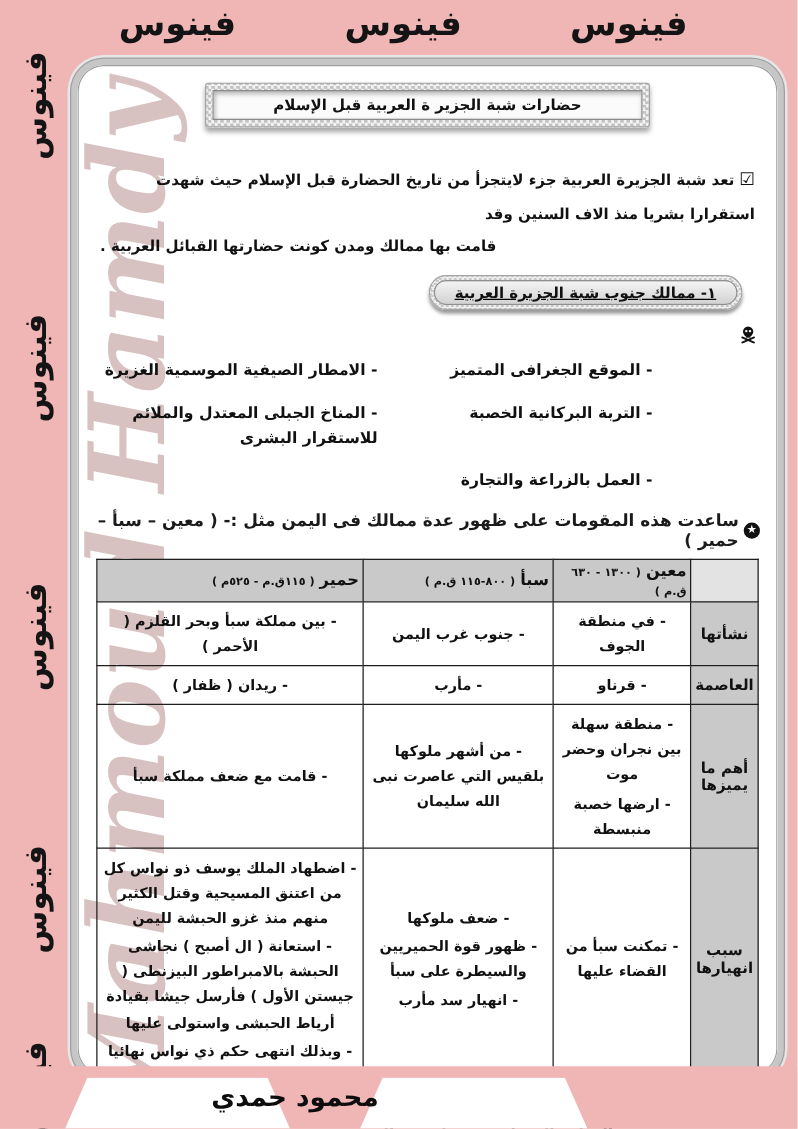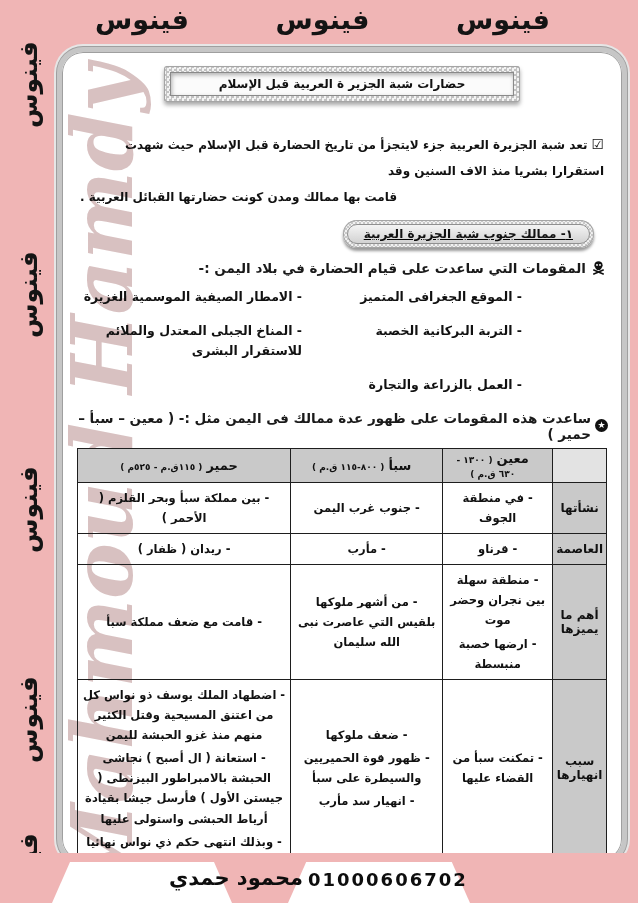--- a/index.html
+++ b/index.html
@@ -107,21 +107,21 @@
   
   table.ktable {
     width:calc(100% - 2px); margin:2px auto 0;
     border-collapse:collapse; direction:rtl;
   }
   .ktable td {
     border:1.6px solid #1e1e1e; padding:2px 4px;
     font-size:11.5px; font-weight:bold; color:#111;
     vertical-align:middle; text-align:center;
   }
-  .ktable .hdr td { background:#c9c9c9; text-align:center; padding-right:14px; }
+  .ktable .hdr td { background:#c9c9c9; text-align:right; padding-right:3px; }
   .ktable .hdr td.lbl-h { background:#e3e3e3; }
   .kname { font-size:13px; }
   .kdates { font-size:9px; }
   .ktable td.lbl { background:#c9c9c9; font-size:12px; padding:2px 3px; }
   .cl { margin:3px 0; line-height:1.75; }
   .row-mid td { height:96px; }
   .row-big td { height:160px; vertical-align:middle; }
 
   
   .weak-items { padding:2px 68px 0 4px; }
@@ -180,21 +180,20 @@
 
     <div class="sect-head">
       <svg class="skull-icon" viewBox="0 0 20 20">
         <circle cx="10" cy="7" r="5.5" fill="#111"></circle>
         <rect x="7.5" y="10" width="5" height="3.5" fill="#111"></rect>
         <circle cx="8" cy="6.5" r="1.3" fill="#fff"></circle>
         <circle cx="12" cy="6.5" r="1.3" fill="#fff"></circle>
         <line x1="3" y1="13" x2="17" y2="19" stroke="#111" stroke-width="2"></line>
         <line x1="17" y1="13" x2="3" y2="19" stroke="#111" stroke-width="2"></line>
       </svg>
-      <span>المقومات التي ساعدت على قيام الحضارة في بلاد اليمن :-</span>
     </div>
 
     <div class="factors-grid">
       <div class="f-item">-   الموقع الجغرافى المتميز</div>
       <div class="f-item">-   الامطار الصيفية الموسمية الغزيرة</div>
       <div class="f-item">-   التربة البركانية الخصبة</div>
       <div class="f-item">-   المناخ الجبلى المعتدل والملائم للاستقرار البشرى</div>
       <div class="f-item">-   العمل بالزراعة والتجارة</div>
       <div class="f-item"></div>
     </div>
@@ -300,14 +299,13 @@
 
     </div>
 
   </div>
 </div>
 
 <div class="footer">
   <div class="ribbon ribbon-left"></div>
   <div class="ribbon ribbon-right"></div>
   <div class="footer-name">محمود حمدي</div>
-  <div class="footer-phone">01000606702</div>
 </div>
 
 </body></html>

